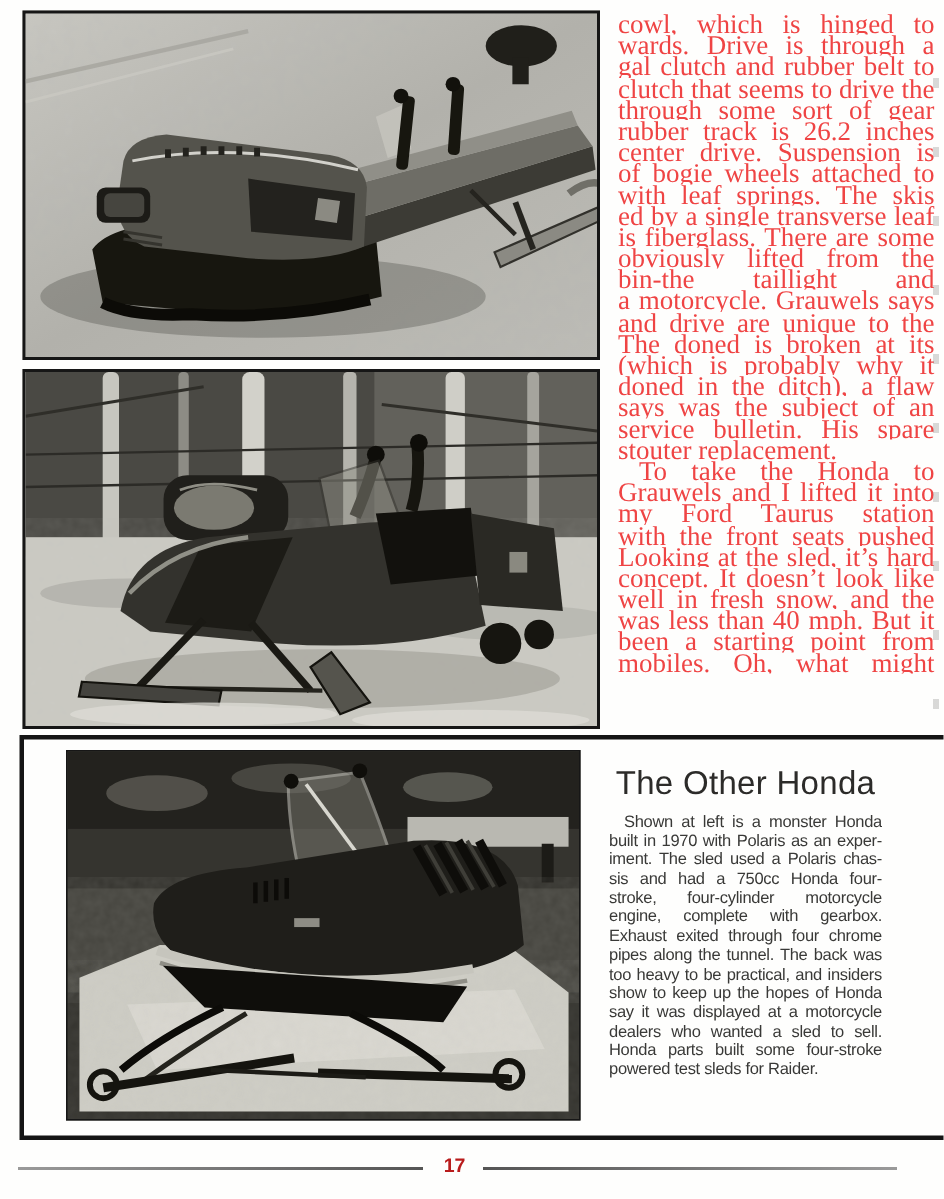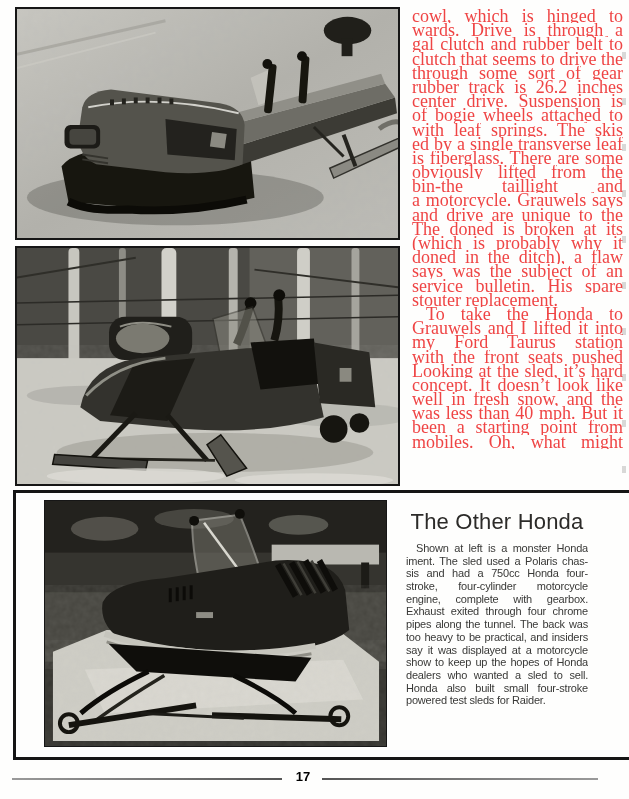--- a/index.html
+++ b/index.html
@@ -45,21 +45,21 @@
   .sidebar-body { margin-top:7px; color:#393937; font-size:11px; line-height:12.7px; letter-spacing:-0.2px; }
   .sidebar-body .tline { height:12.7px; }
   .sidebar-body .tline.indent { text-indent:10px; }
 
   
   .rule { position:absolute; height:2px; background:linear-gradient(to right,#9a9a9a,#555); }
   .rule-left  { left:12px;  top:778px; width:270px; }
   .rule-right { left:322px; top:778px; width:276px; background:linear-gradient(to right,#555,#9a9a9a); }
   .page-num {
     position:absolute; left:288px; top:769px; width:30px; text-align:center;
-    font-family:"Liberation Sans", sans-serif; font-size:13px; font-weight:700; color:#000000;
+    font-family:"Liberation Sans", sans-serif; font-size:13px; font-weight:700; color:#b91c1c;
   }
 
   
   .edge-marks {
     position:absolute; left:622px; top:52px; width:4px; height:440px;
     background:repeating-linear-gradient(to bottom, rgba(130,130,128,.30) 0 7px, transparent 7px 46px);
   }
 </style>
 </head>
 <body>
@@ -286,31 +286,32 @@
         <path d="M168,216 L298,220" stroke="#15140f" stroke-width="6" fill="none"></path>
         <circle cx="296" cy="217" r="9" fill="none" stroke="#15140f" stroke-width="4"></circle>
         <line x1="96" y1="214" x2="200" y2="219" stroke="#1c1b16" stroke-width="3"></line>
       </svg>
     </figure>
 
     <div class="sidebar-text">
       <h2 class="sidebar-title">The Other Honda</h2>
       <div class="sidebar-body">
           <div class="tline indent">Shown at left is a monster Honda</div>
+          <div class="tline">built in 1970 with Polaris as an exper-</div>
           <div class="tline">iment. The sled used a Polaris chas-</div>
           <div class="tline">sis and had a 750cc Honda four-</div>
           <div class="tline">stroke, four-cylinder motorcycle</div>
           <div class="tline">engine, complete with gearbox.</div>
           <div class="tline">Exhaust exited through four chrome</div>
           <div class="tline">pipes along the tunnel. The back was</div>
           <div class="tline">too heavy to be practical, and insiders</div>
+          <div class="tline">show to keep up the hopes of Honda</div>
           <div class="tline">say it was displayed at a motorcycle</div>
-          <div class="tline">show to keep up the hopes of Honda</div>
           <div class="tline">dealers who wanted a sled to sell.</div>
-          <div class="tline">Honda also built small four-stroke</div>
+          <div class="tline">Honda parts built some four-stroke</div>
           <div class="tline last">powered test sleds for Raider.</div>
         </div>
     </div>
   </div>
 
   <div class="rule rule-left"></div>
   <div class="page-num">17</div>
   <div class="rule rule-right"></div>
 
   <div class="edge-marks"></div>

